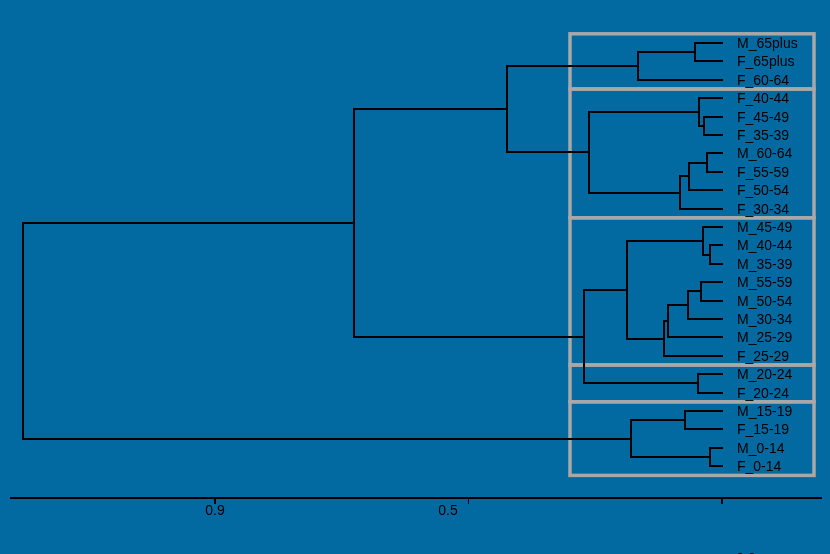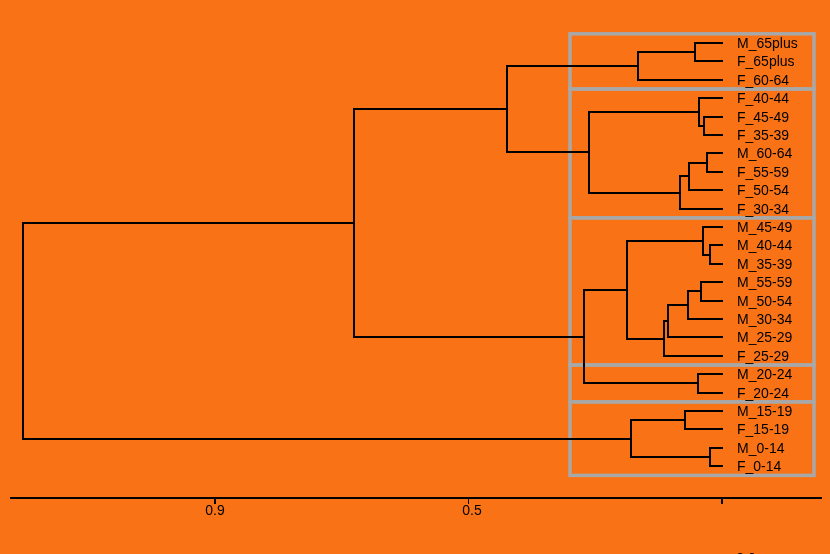--- a/index.html
+++ b/index.html
@@ -1,22 +1,22 @@
 <!DOCTYPE html>
 <html><head>
 <meta charset="utf-8">
 <style>
   html,body{margin:0;padding:0;background:#ffffff;}
   body{font-family:"Liberation Sans", sans-serif;}
-  .plot{position:relative;width:830px;height:554px;background:#f97316;overflow:hidden;}
+  .plot{position:relative;width:830px;height:554px;background:#0369a1;overflow:hidden;}
   .plot svg{display:block;}
   svg text{font-family:"Liberation Sans", sans-serif;}
   .tick-label{position:absolute;top:502px;transform:translateX(-50%);font-size:14px;color:#000;white-space:nowrap;}
   .tick-1{left:215px;}
-  .tick-2{left:472px;}
+  .tick-2{left:448px;}
   .tick-3{left:746px;margin-top:48px;}
   .axis-title{position:absolute;top:519px;left:417px;transform:translateX(-50%);font-size:16px;color:#000;white-space:nowrap;}
 </style>
 </head>
 <body>
 
 <div class="plot">
   <svg id="dendro" width="830" height="554" viewBox="0 0 830 554">
       <rect x="570" y="33.8" width="244" height="55.2" fill="none" stroke="#a8a8a8" stroke-width="3.5"></rect>
       <rect x="570" y="89.0" width="244" height="128.8" fill="none" stroke="#a8a8a8" stroke-width="3.5"></rect>

